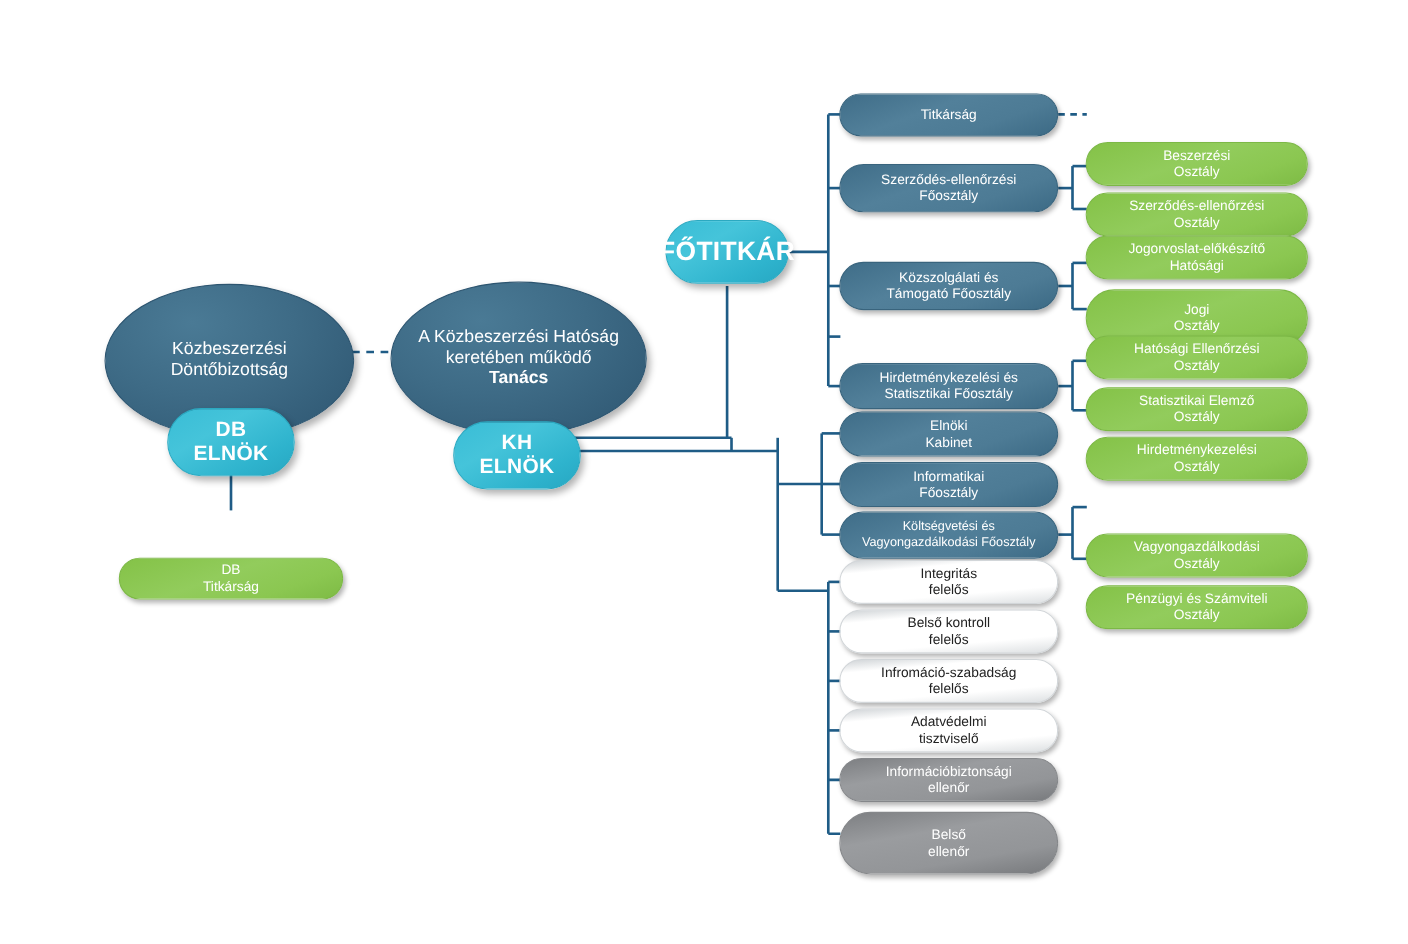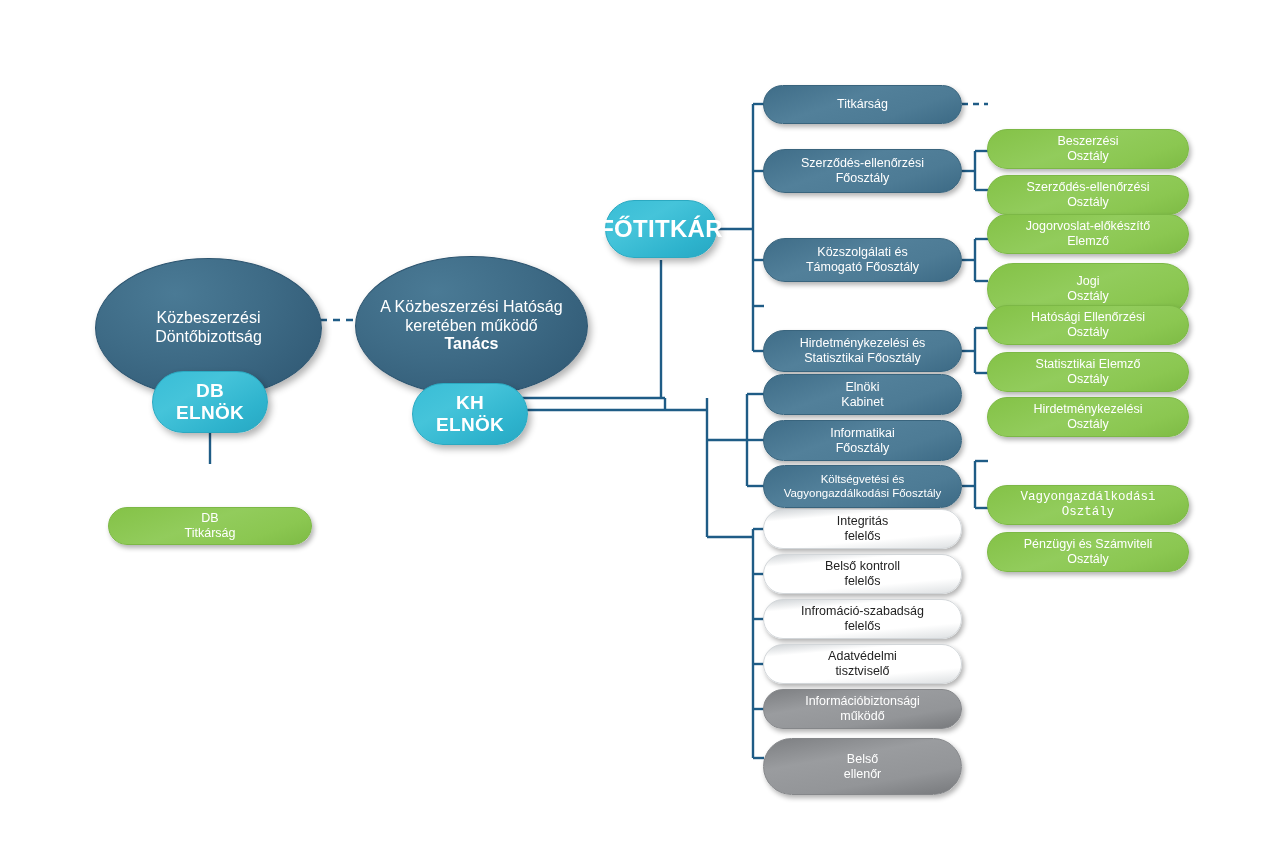--- a/index.html
+++ b/index.html
@@ -222,56 +222,56 @@
   <div class="node pill white" style="left:763px; top:599px; width:199px; height:40px;">
     <span>Infromáció-szabadság
 felelős</span>
   </div>
   <div class="node pill white" style="left:763px; top:644px; width:199px; height:40px;">
     <span>Adatvédelmi
 tisztviselő</span>
   </div>
   <div class="node pill gray" style="left:763px; top:689px; width:199px; height:40px;">
     <span>Információbiztonsági
-működő</span>
+ellenőr</span>
   </div>
   <div class="node pill gray" style="left:763px; top:738px; width:199px; height:57px;">
     <span>Belső
 ellenőr</span>
   </div>
 
   <div class="node pill green" style="left:987px; top:85px; width:202px; height:40px;">
     <span>Beszerzési
 Osztály</span>
   </div>
   <div class="node pill green" style="left:987px; top:131px; width:202px; height:40px;">
     <span>Szerződés-ellenőrzési
 Osztály</span>
   </div>
   <div class="node pill green" style="left:987px; top:170px; width:202px; height:40px;">
     <span>Jogorvoslat-előkészítő
-Elemző</span>
+Hatósági</span>
   </div>
   <div class="node pill green" style="left:987px; top:219px; width:202px; height:52px;">
     <span>Jogi
 Osztály</span>
   </div>
   <div class="node pill green" style="left:987px; top:261px; width:202px; height:40px;">
     <span>Hatósági Ellenőrzési
 Osztály</span>
   </div>
   <div class="node pill green" style="left:987px; top:308px; width:202px; height:40px;">
     <span>Statisztikai Elemző
 Osztály</span>
   </div>
   <div class="node pill green" style="left:987px; top:353px; width:202px; height:40px;">
     <span>Hirdetménykezelési
 Osztály</span>
   </div>
-  <div class="node pill green" style="left:987px; top:441px; width:202px; height:40px;font-family:Liberation Mono, monospace;">
+  <div class="node pill green" style="left:987px; top:441px; width:202px; height:40px;">
     <span>Vagyongazdálkodási
 Osztály</span>
   </div>
   <div class="node pill green" style="left:987px; top:488px; width:202px; height:40px;">
     <span>Pénzügyi és Számviteli
 Osztály</span>
   </div>
 
 </div>
 

